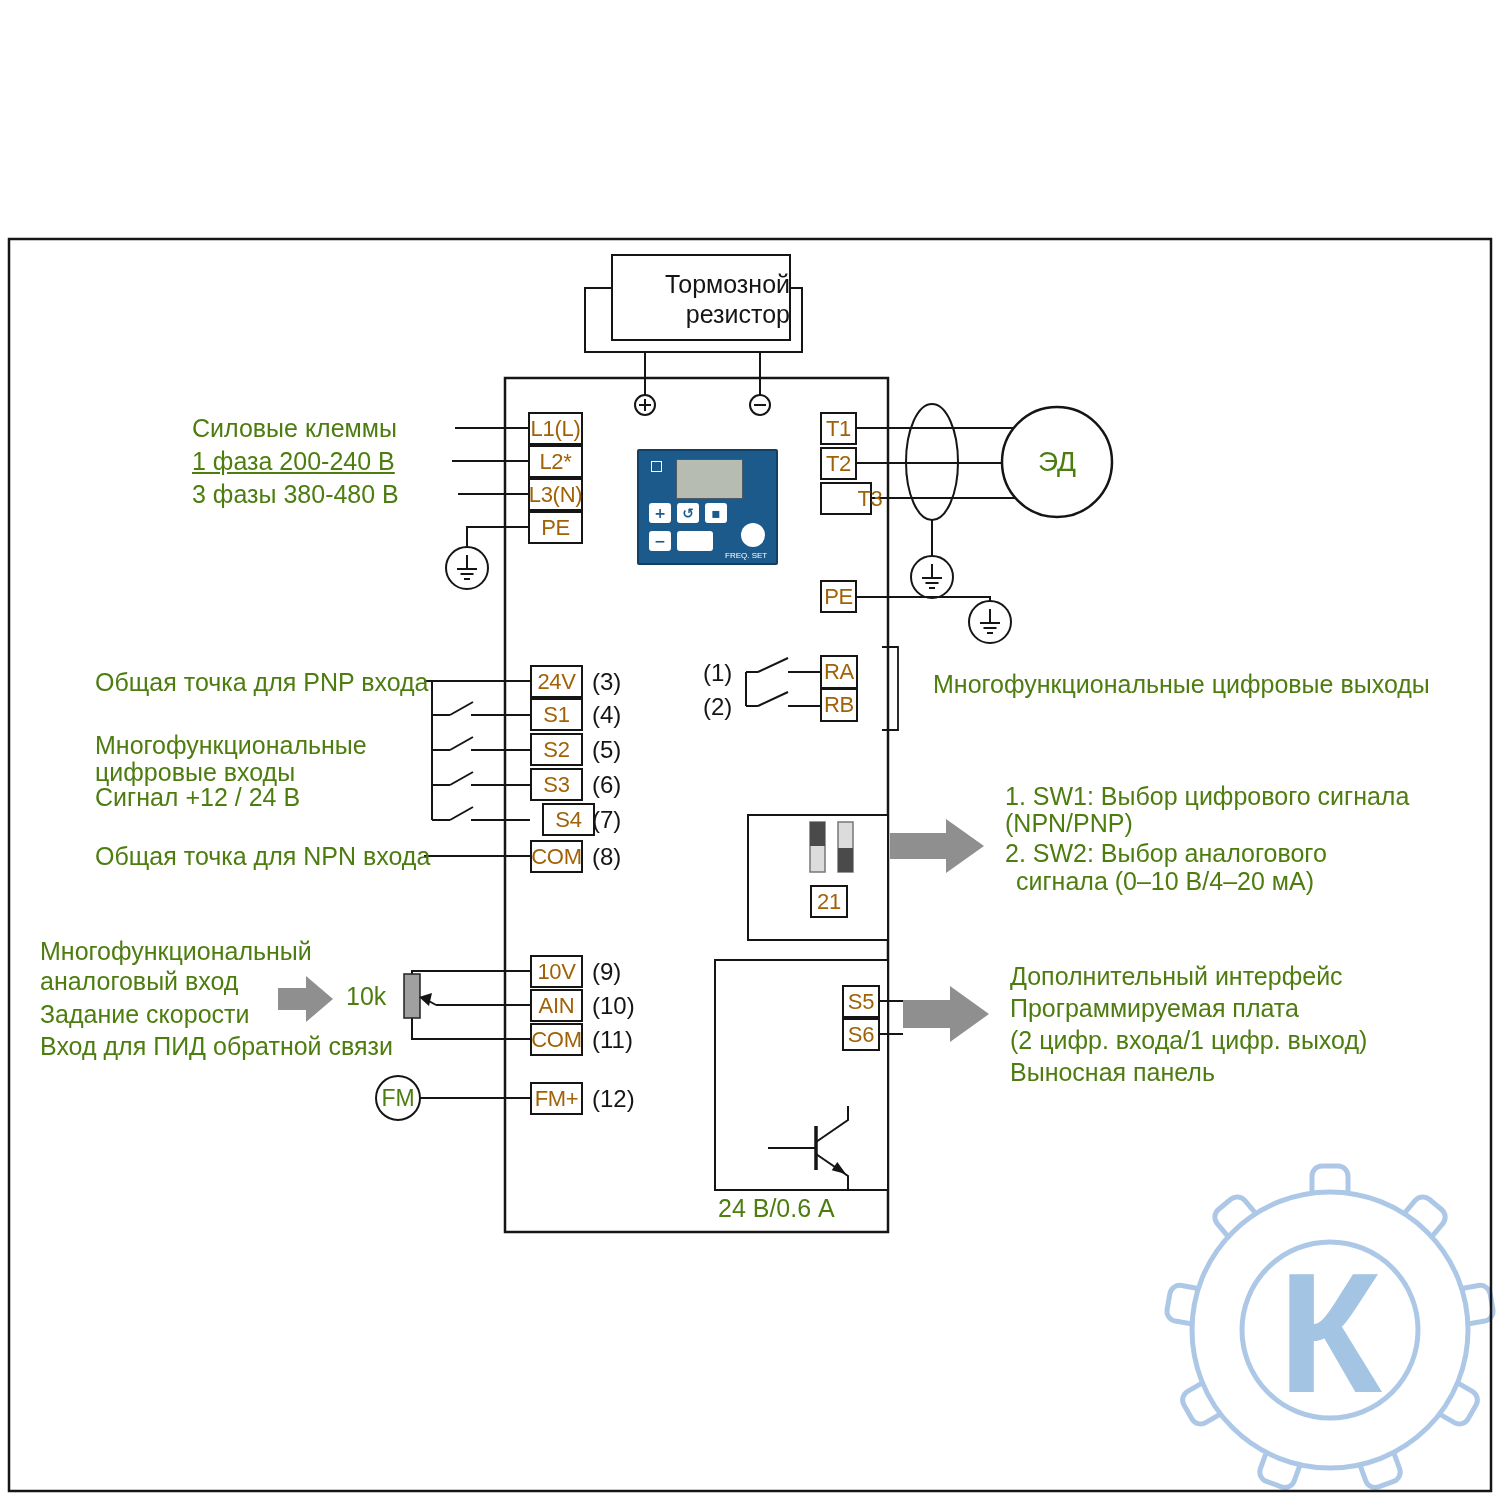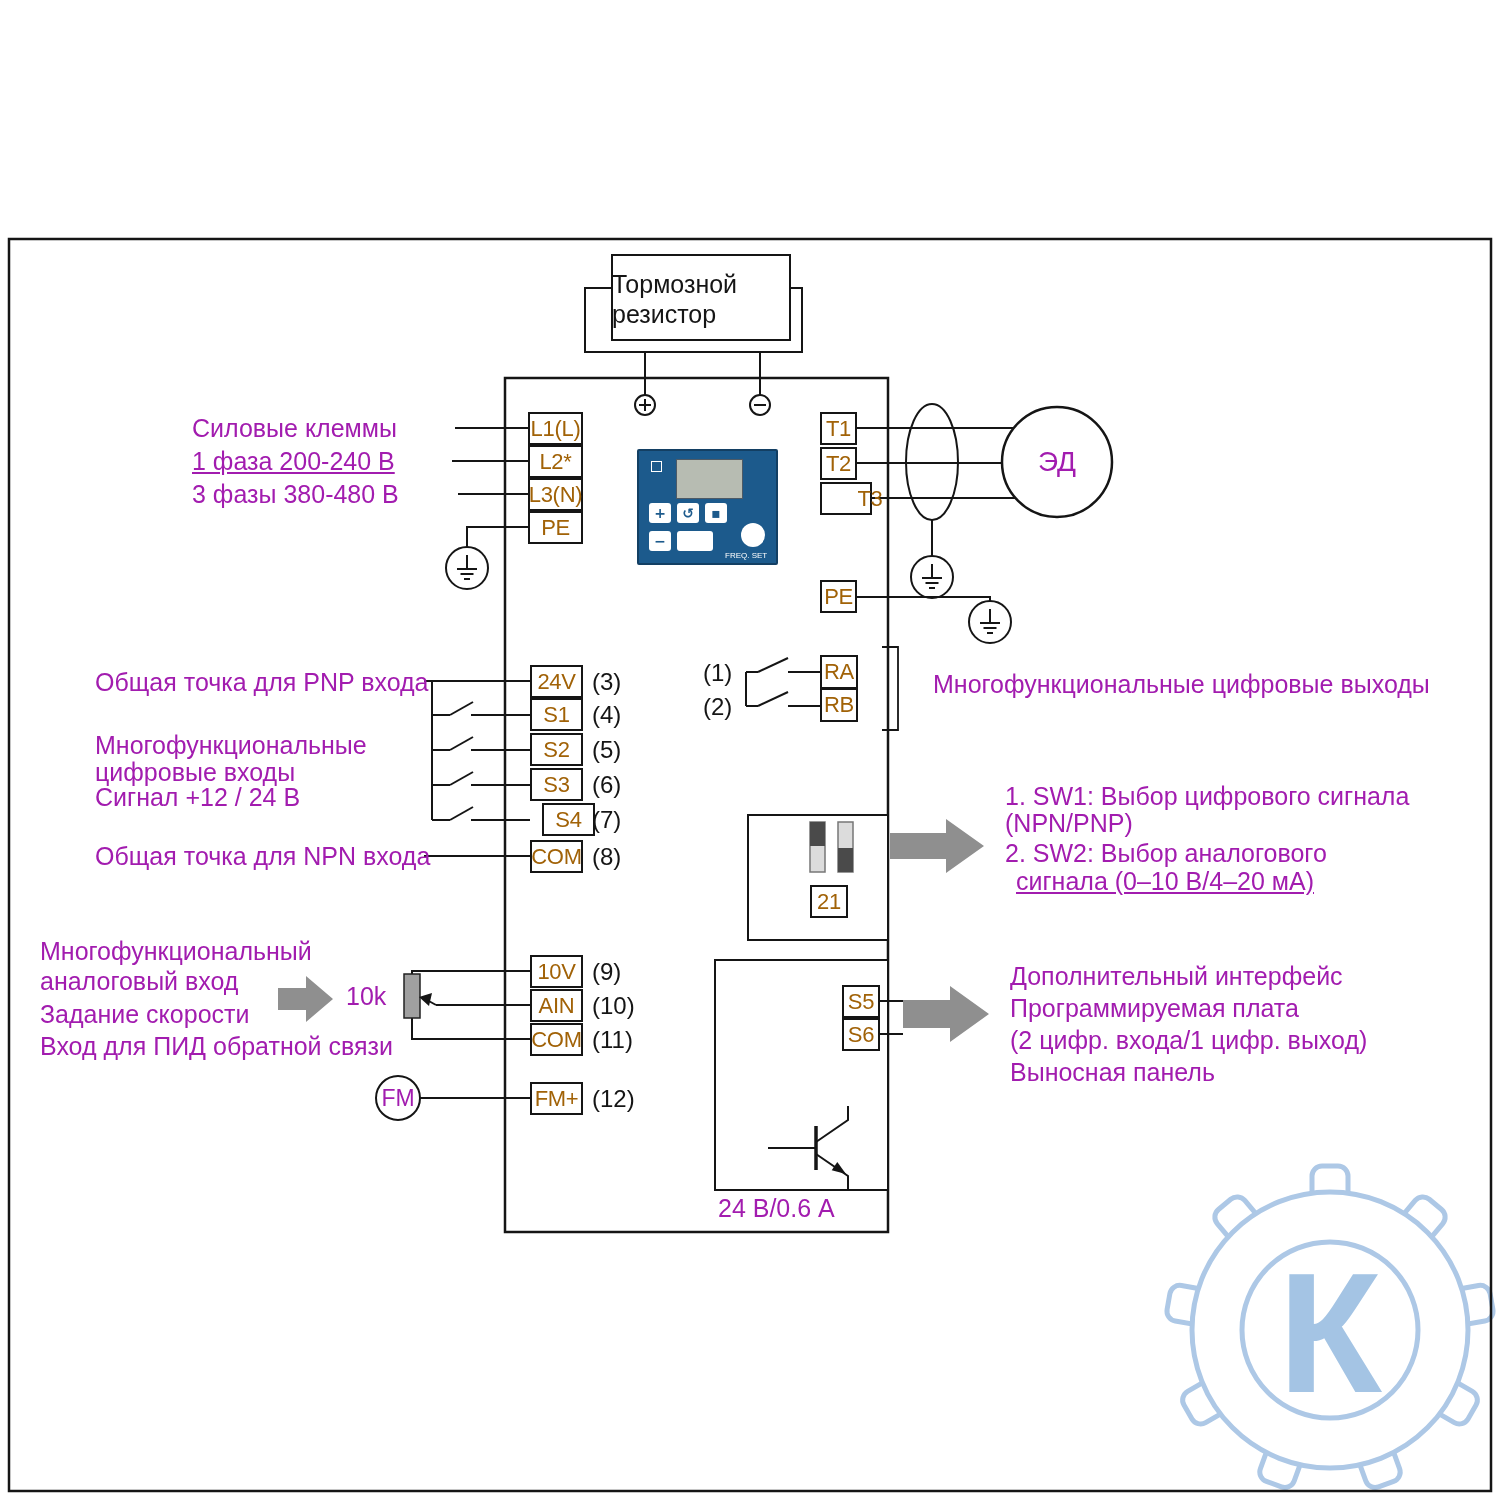--- a/index.html
+++ b/index.html
@@ -1,24 +1,24 @@
 <!DOCTYPE html>
 <html><head>
 <meta charset="utf-8">
 <style>
   html,body { margin:0; padding:0; background:#fff; font-family:"Liberation Sans", sans-serif; }
   #stage { position:relative; width:1500px; height:1500px; background:#fff; overflow:hidden; color:#151515; }
   svg.layer { position:absolute; left:0; top:0; }
-  .lbl { position:absolute; font-size:25px; color:#a21caf; white-space:nowrap; line-height:1.12; }
+  .lbl { position:absolute; font-size:25px; color:#4d7c0f; white-space:nowrap; line-height:1.12; }
   .num { position:absolute; font-size:24px; color:#151515; white-space:nowrap; }
   .term { position:absolute; box-sizing:border-box; border:2px solid #151515; background:#fff;
           display:flex; align-items:center; justify-content:center; font-size:22px; color:#a16207;
           letter-spacing:-0.3px; }
   .ctr { text-align:center; }
-  #brake-text { position:absolute; left:612px; top:269px; width:178px; text-align:left; font-size:25px; line-height:30px; }
+  #brake-text { position:absolute; left:612px; top:269px; width:178px; text-align:right; font-size:25px; line-height:30px; }
   #keypad { position:absolute; left:637px; top:449px; width:141px; height:116px; background:#1c5a8c;
             border:2px solid #133f63; box-sizing:border-box; border-radius:2px; }
   .kbtn { position:absolute; background:#fff; border-radius:3px; display:flex; align-items:center;
           justify-content:center; font-size:14px; font-weight:bold; color:#1c5a8c;
           font-family:"DejaVu Sans", sans-serif; }
   #lcd { position:absolute; left:37px; top:8px; width:65px; height:38px; background:#b7bcb2; border:1px solid #4d5a66; }
   #led { position:absolute; left:12px; top:10px; width:9px; height:9px; border:1.5px solid #fff; }
   #knob { position:absolute; left:102px; top:72px; width:24px; height:24px; background:#fff; border-radius:50%; }
   #freqset { position:absolute; left:86px; top:100px; font-size:8px; color:#fff; white-space:nowrap; }
 </style>
@@ -217,21 +217,21 @@
   <div class="num" style="left:592px; top:701px;">(4)</div>
   <div class="num" style="left:592px; top:736px;">(5)</div>
   <div class="num" style="left:592px; top:771px;">(6)</div>
   <div class="num" style="left:592px; top:806px;">(7)</div>
   <div class="num" style="left:592px; top:843px;">(8)</div>
 
   <div class="term" style="left:810px; top:885px; width:38px; height:33px;">21</div>
   <div class="lbl" style="left:1005px; top:782px;">1. SW1: Выбор цифрового сигнала</div>
   <div class="lbl" style="left:1005px; top:809px;">(NPN/PNP)</div>
   <div class="lbl" style="left:1005px; top:839px;">2. SW2: Выбор аналогового</div>
-  <div class="lbl" style="left:1016px; top:867px;text-decoration:underline;">сигнала (0–10 В/4–20 мА)</div>
+  <div class="lbl" style="left:1016px; top:867px;">сигнала (0–10 В/4–20 мА)</div>
 
   <div class="lbl" style="left:40px; top:937px;">Многофункциональный</div>
   <div class="lbl" style="left:40px; top:967px;">аналоговый вход</div>
   <div class="lbl" style="left:40px; top:1000px;">Задание скорости</div>
   <div class="lbl" style="left:40px; top:1032px;">Вход для ПИД обратной связи</div>
   <div class="lbl" style="left:346px; top:982px;">10k</div>
 
   <div class="term" style="left:530px; top:955px; width:53px; height:33px;">10V</div>
   <div class="term" style="left:530px; top:989px; width:53px; height:33px;">AIN</div>
   <div class="term" style="left:530px; top:1023px; width:53px; height:33px;">COM</div>

